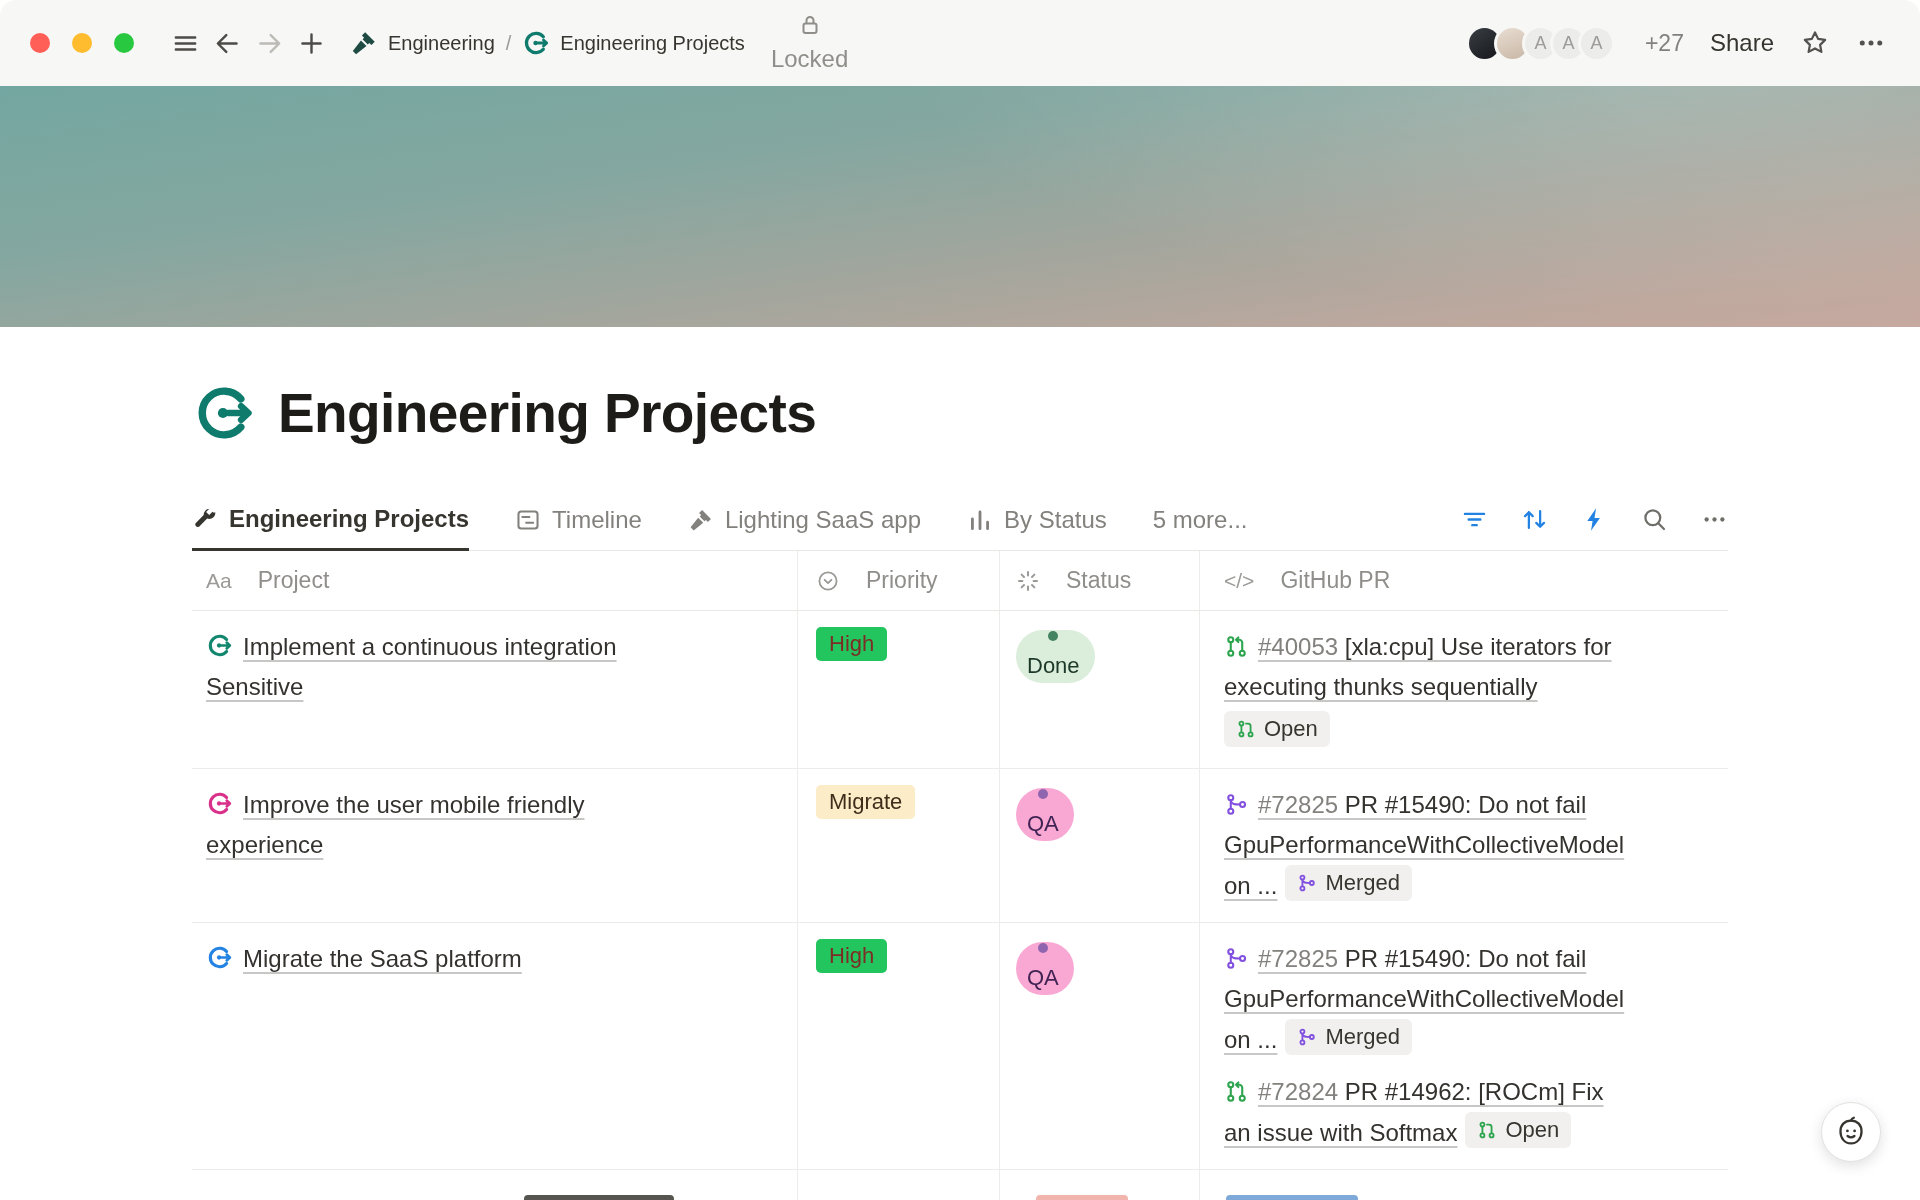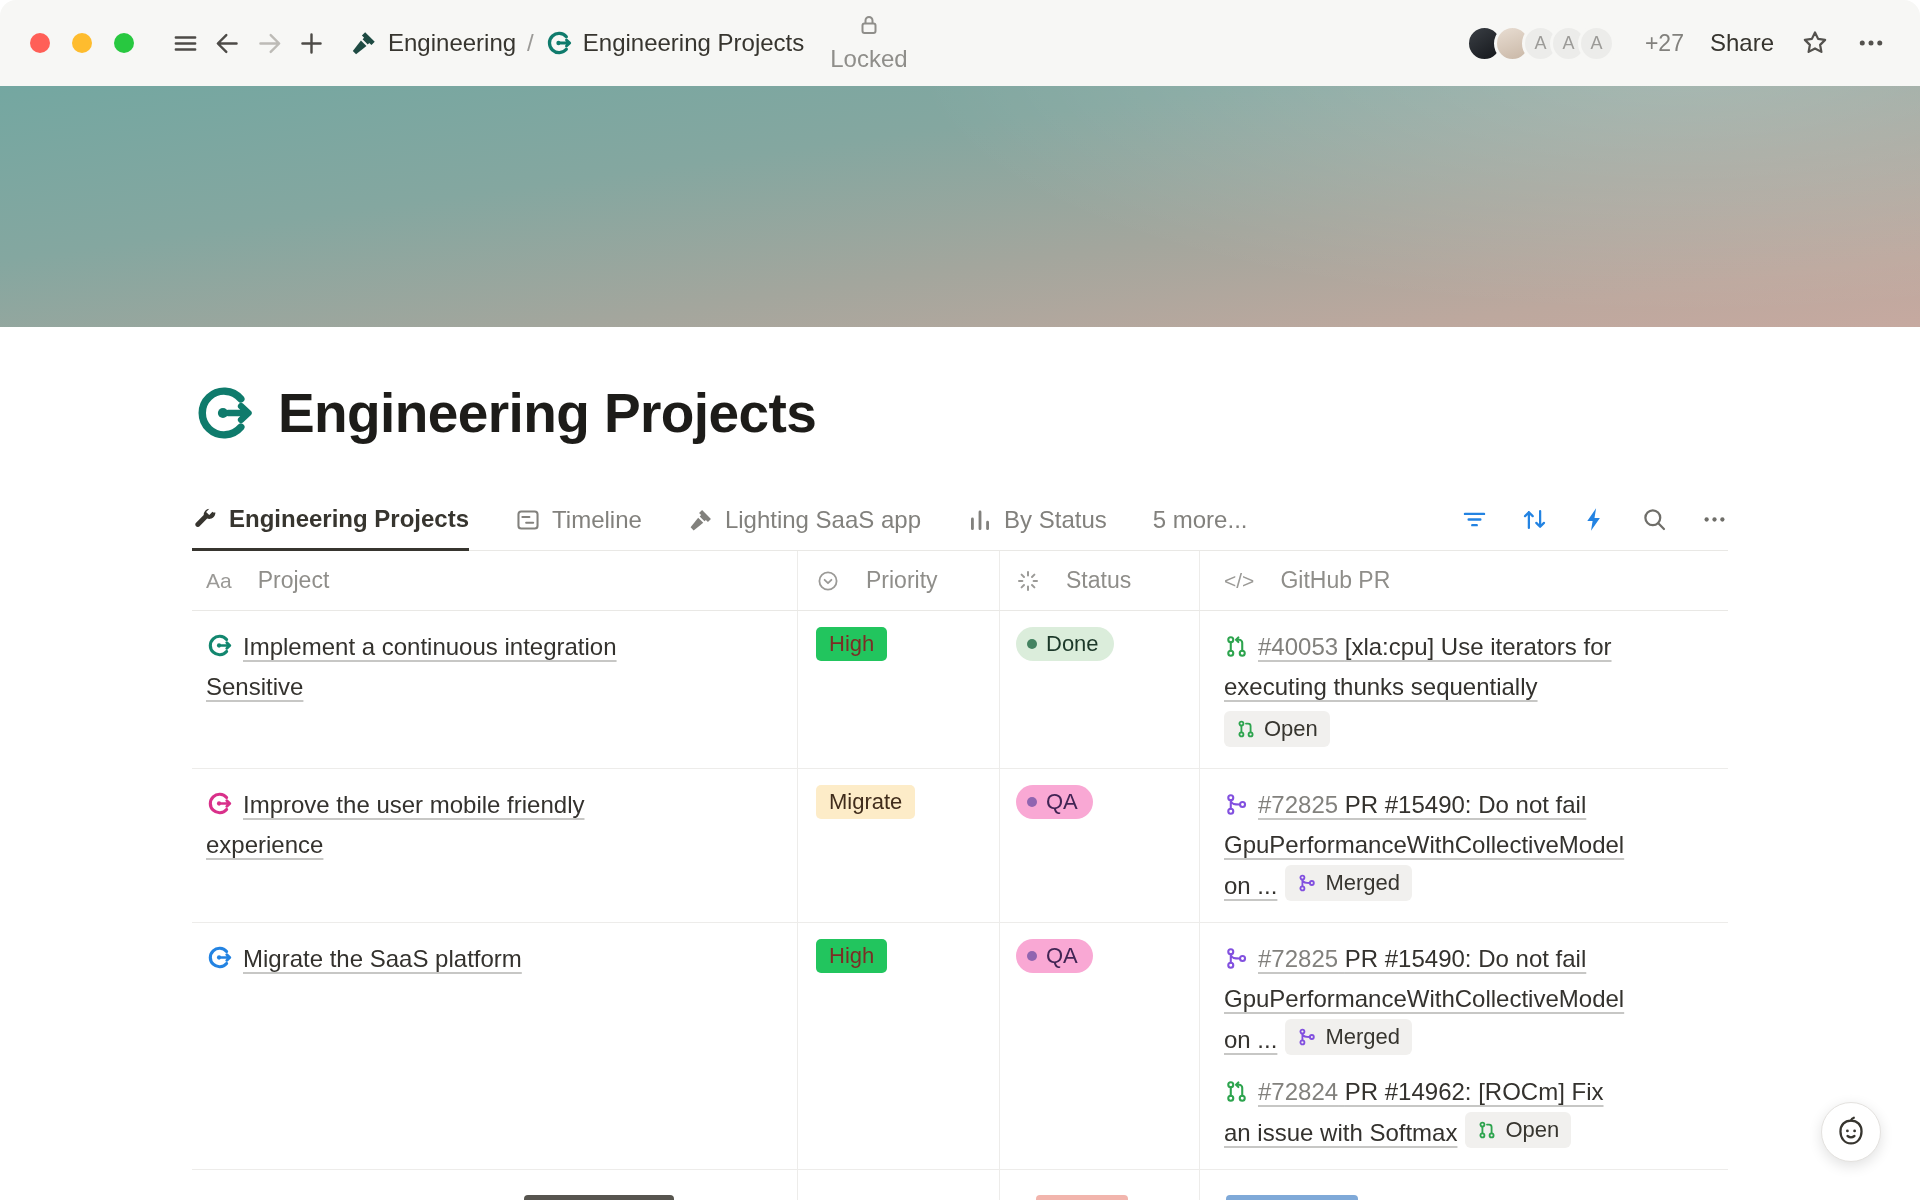--- a/index.html
+++ b/index.html
@@ -11,21 +11,21 @@
   .window { width:1920px; height:1200px; border-radius:16px; overflow:hidden; position:relative; background:#fff; }
 
   
   .titlebar { height:86px; background:#f7f7f5; display:flex; align-items:center; padding:0 34px 0 30px; }
   .lights { display:flex; gap:22px; margin-right:30px; }
   .light { width:20px; height:20px; border-radius:50%; }
   .light.red { background:#ff5f57; } .light.yellow { background:#febc2e; } .light.green { background:#28c840; }
   .tb-btn { display:flex; align-items:center; justify-content:center; width:42px; height:42px; border-radius:6px; cursor:pointer; color:#4d4b47; }
   .tb-btn svg { width:29px; height:29px; }
   .tb-btn.disabled { color:#bdbbb6; }
-  .crumbs { display:flex; align-items:center; gap:11px; margin-left:18px; font-size:24px; color:#37352f; }
+  .crumbs { display:flex; align-items:center; gap:11px; margin-left:18px; font-size:20px; color:#37352f; }
   .crumb { display:flex; align-items:center; gap:10px; cursor:pointer; }
   .crumb-sep { color:#9b9a97; }
   .team-ico { width:28px; height:28px; color:#1f4b43; }
   .mini-logo { width:28px; height:28px; color:#0f7b6c; }
   .lockwrap { display:flex; align-items:center; gap:8px; margin-left:26px; color:#8f8e8a; font-size:24px; cursor:pointer;flex-direction:column; }
   .lockwrap svg { width:24px; height:24px; }
   .tb-right { margin-left:auto; display:flex; align-items:center; gap:26px; }
   .avatars { display:flex; }
   .avatar { width:37px; height:37px; border-radius:50%; border:3px solid #f7f7f5; margin-left:-9px;
             display:flex; align-items:center; justify-content:center; font-size:18px; color:#9b9a97; background:#ececea; cursor:pointer; }
@@ -74,21 +74,21 @@
   .cell { padding-top:16px; padding-bottom:16px; }
 
   .project-inner { width:470px; font-size:24px; line-height:40px; cursor:pointer; }
   .row-logo { display:inline-block; width:27px; height:27px; vertical-align:-4px; margin-right:10px; }
   .row-logo svg { width:27px; height:27px; }
   .ptitle { font-weight:500; color:#34322e; text-decoration:underline; text-decoration-color:rgba(55,53,47,0.28); text-underline-offset:5px; }
 
   .tag { display:inline-block; font-size:22px; line-height:32px; padding:1px 13px; border-radius:5px; cursor:pointer; }
   .tag.red { background:#22c55e; color:#7c2d25; }
   .tag.yellow { background:#fdecc8; color:#402c1b; }
-  .pill { display:inline-flex; align-items:center; gap:9px; font-size:22px; line-height:32px; padding:1px 15px 1px 11px; border-radius:999px; cursor:pointer; }
+  .pill { display:inline-flex; align-items:center; gap:9px; font-size:22px; line-height:32px; padding:1px 15px 1px 11px; border-radius:999px; cursor:pointer;flex-direction:column; }
   .pill .dot { width:10px; height:10px; border-radius:50%; }
   .pill.green { background:#dbeddb; color:#1c3829; } .pill.green .dot { background:#448361; }
   .pill.purple { background:#f9a8d4; color:#412454; } .pill.purple .dot { background:#9065b0; }
 
   .pr { width:405px; font-size:24px; line-height:40px; margin-bottom:12px; }
   .pr:last-child { margin-bottom:0; }
   .pr-lead { display:inline-block; width:25px; height:25px; vertical-align:-4px; margin-right:9px; }
   .pr-lead svg { width:25px; height:25px; }
   .pr-link { cursor:pointer; text-decoration:underline; text-decoration-color:rgba(55,53,47,0.28); text-underline-offset:5px; }
   .pr-num { color:#82817d; }

